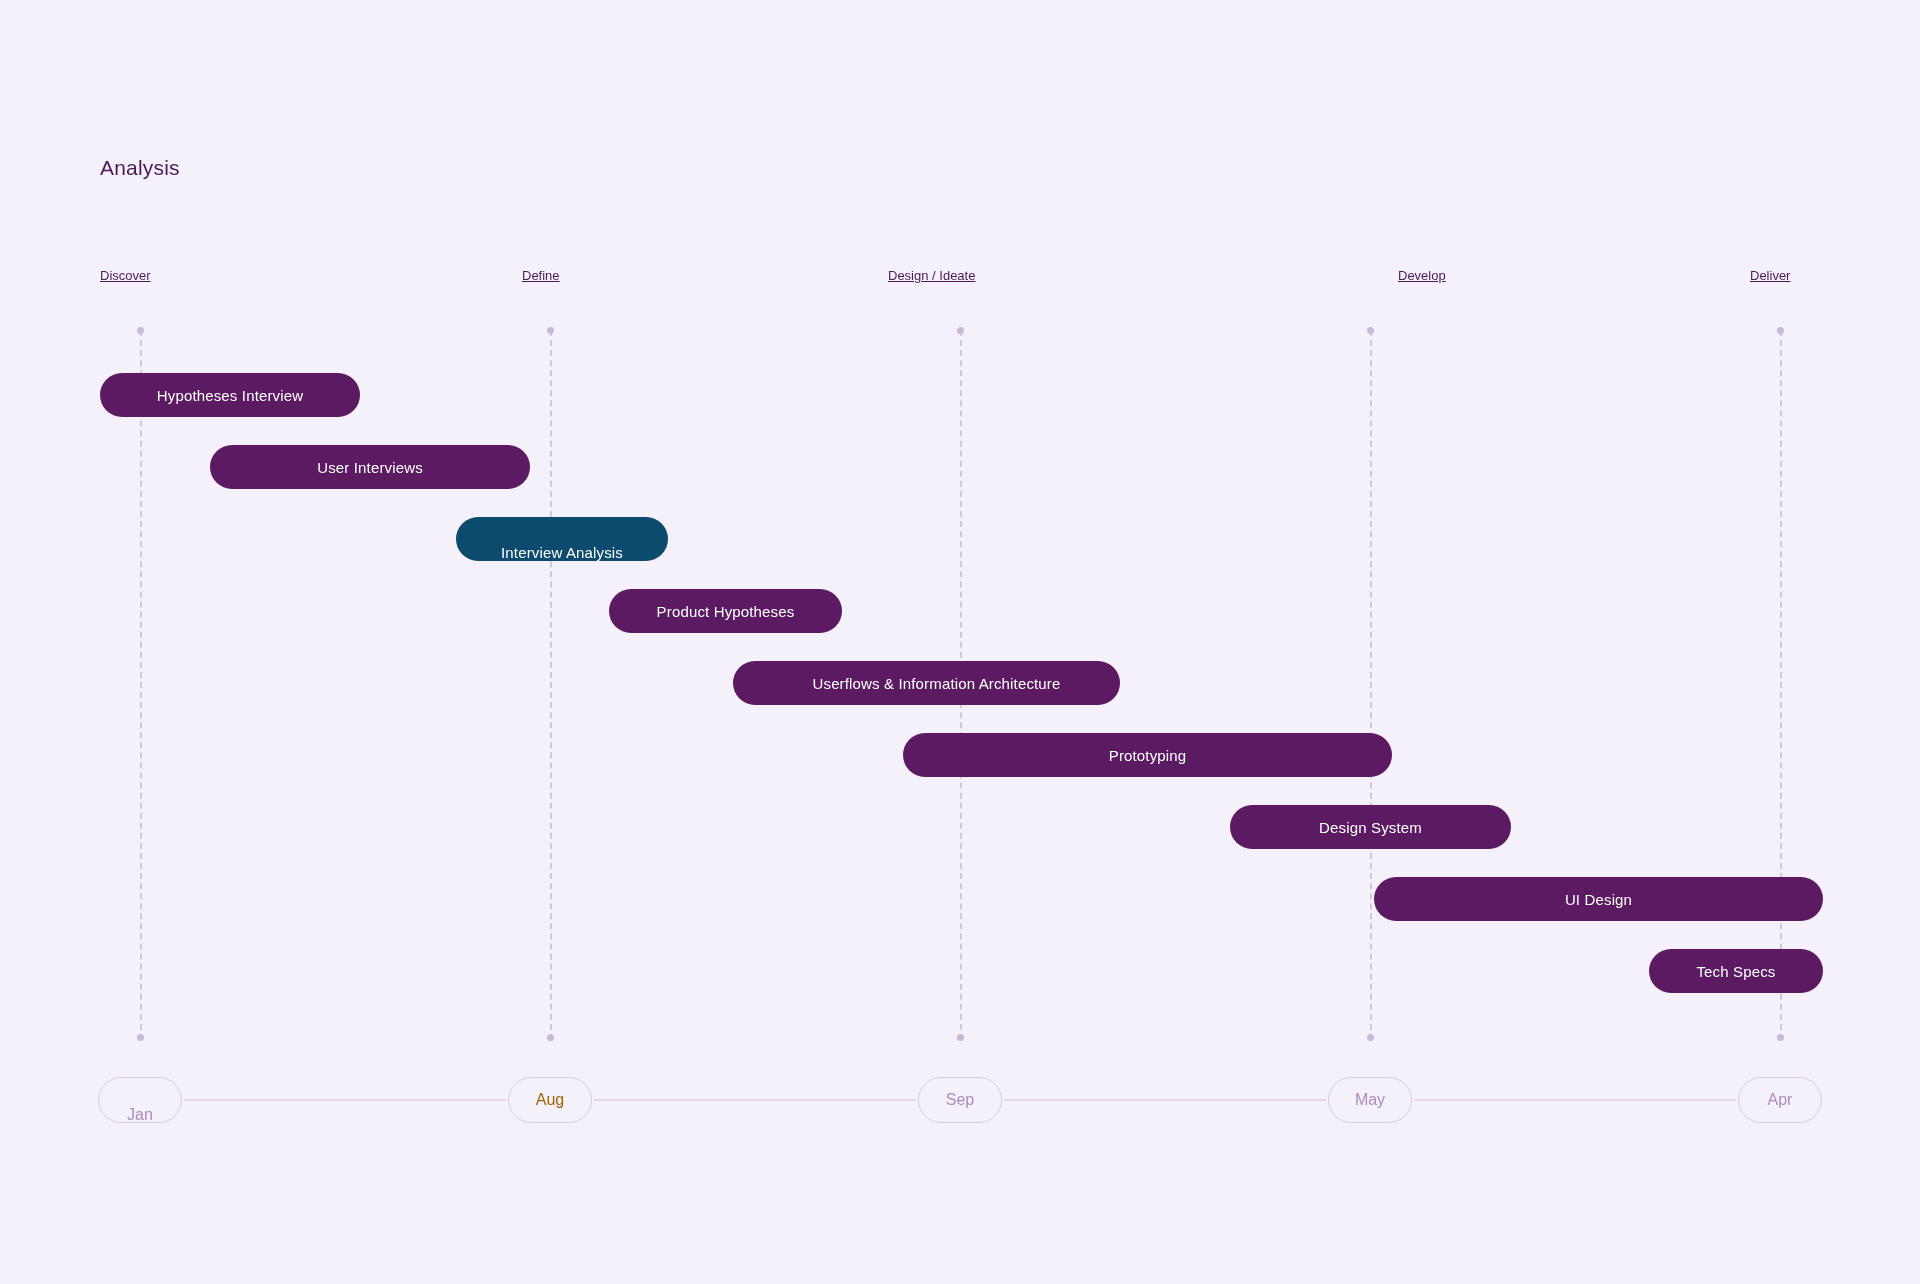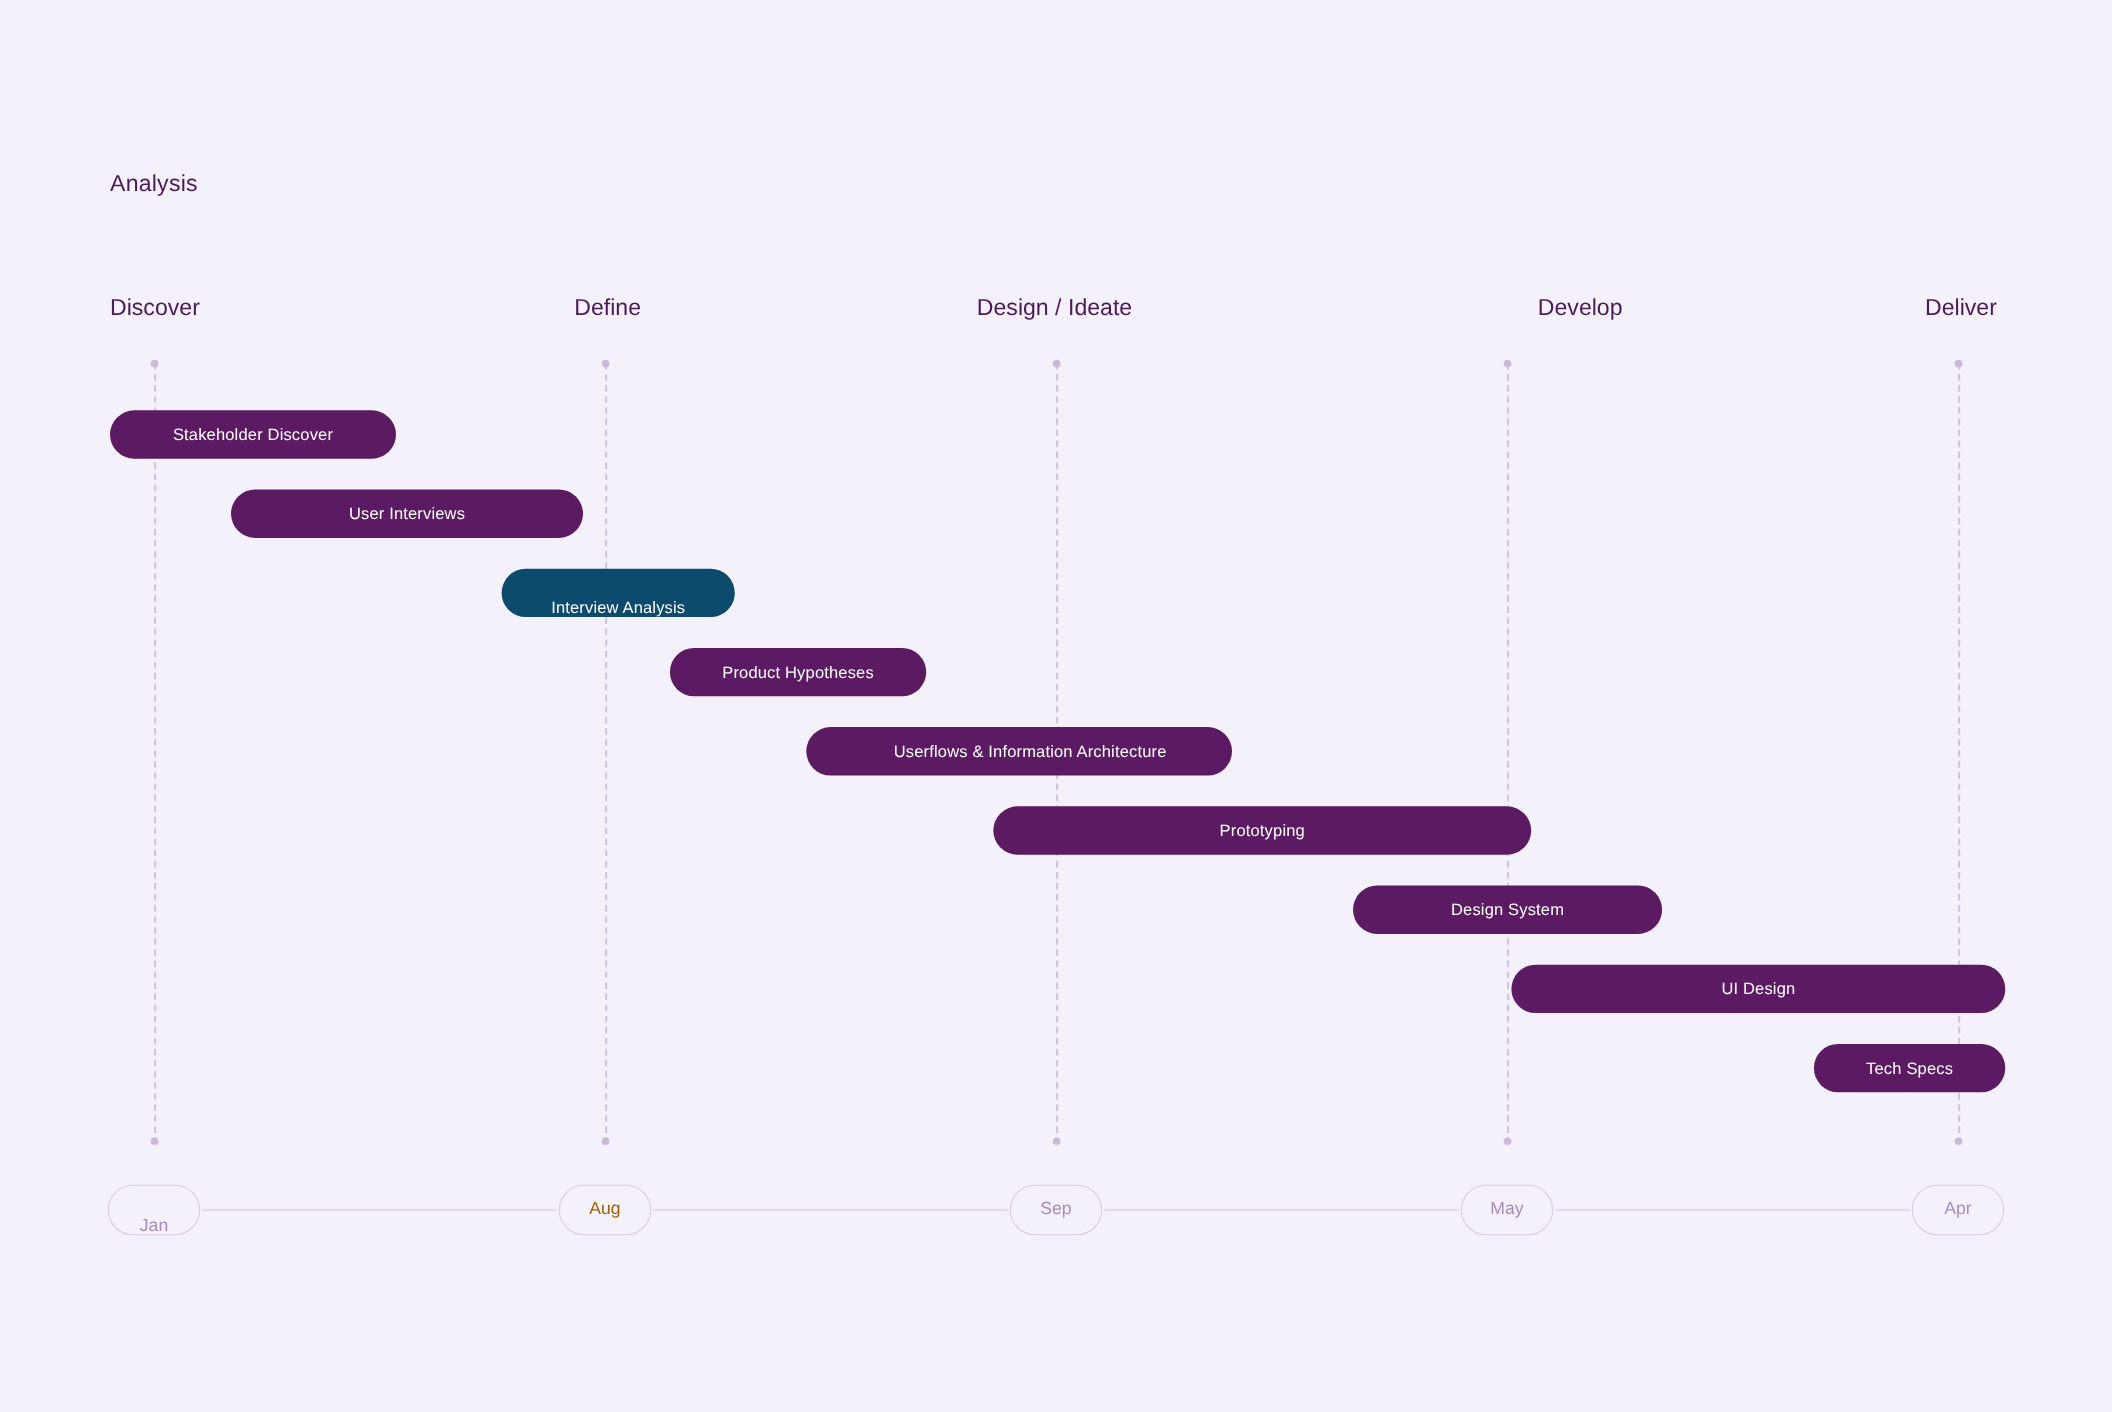--- a/index.html
+++ b/index.html
@@ -31,24 +31,25 @@
     font-weight: 400;
     letter-spacing: 0.2px;
     color: #4C1A57;
     white-space: nowrap;
   }
 
   
   .phase-label {
     position: absolute;
     top: 268px;
-    font-size: 21px;
+    font-size: 13px;
     font-weight: 400;
     color: #4C1A57;
     white-space: nowrap;
+    text-decoration: underline;
   }
 
   
   .guide {
     position: absolute;
     top: 330px;
     height: 710px;
     width: 0px;
     border-left: 2px dashed #D2C6DE;
   }
@@ -138,21 +139,21 @@
       <div class="guide" style="left: 1370px; border-left-color: rgb(210, 198, 222);"></div>
       <div class="guide-dot top" style="left: 1370px; background: rgb(201, 184, 216);"></div>
       <div class="guide-dot bot" style="left: 1370px; background: rgb(201, 184, 216);"></div>
       <div class="guide" style="left: 1780px; border-left-color: rgb(210, 198, 222);"></div>
       <div class="guide-dot top" style="left: 1780px; background: rgb(201, 184, 216);"></div>
       <div class="guide-dot bot" style="left: 1780px; background: rgb(201, 184, 216);"></div>
     </div>
 
   <div id="task-bars">
       <div class="task-bar" style="left: 100px; width: 260px; top: 373px; background: rgb(92, 26, 99);">
-        <span class="task-label" style="color: rgb(255, 255, 255);">Stakeholder Discover</span>
+        <span class="task-label" style="color: rgb(255, 255, 255);">Hypotheses Interview</span>
       </div>
       <div class="task-bar" style="left: 210px; width: 320px; top: 445px; background: rgb(92, 26, 99);">
         <span class="task-label" style="color: rgb(255, 255, 255);">User Interviews</span>
       </div>
       <div class="task-bar" style="left: 456px; width: 212px; top: 517px; background: #0c4a6e; align-items: flex-end;">
         <span class="task-label" style="color: rgb(255, 255, 255);">Interview Analysis</span>
       </div>
       <div class="task-bar" style="left: 609px; width: 233px; top: 589px; background: rgb(92, 26, 99);">
         <span class="task-label" style="color: rgb(255, 255, 255);">Product Hypotheses</span>
       </div>

